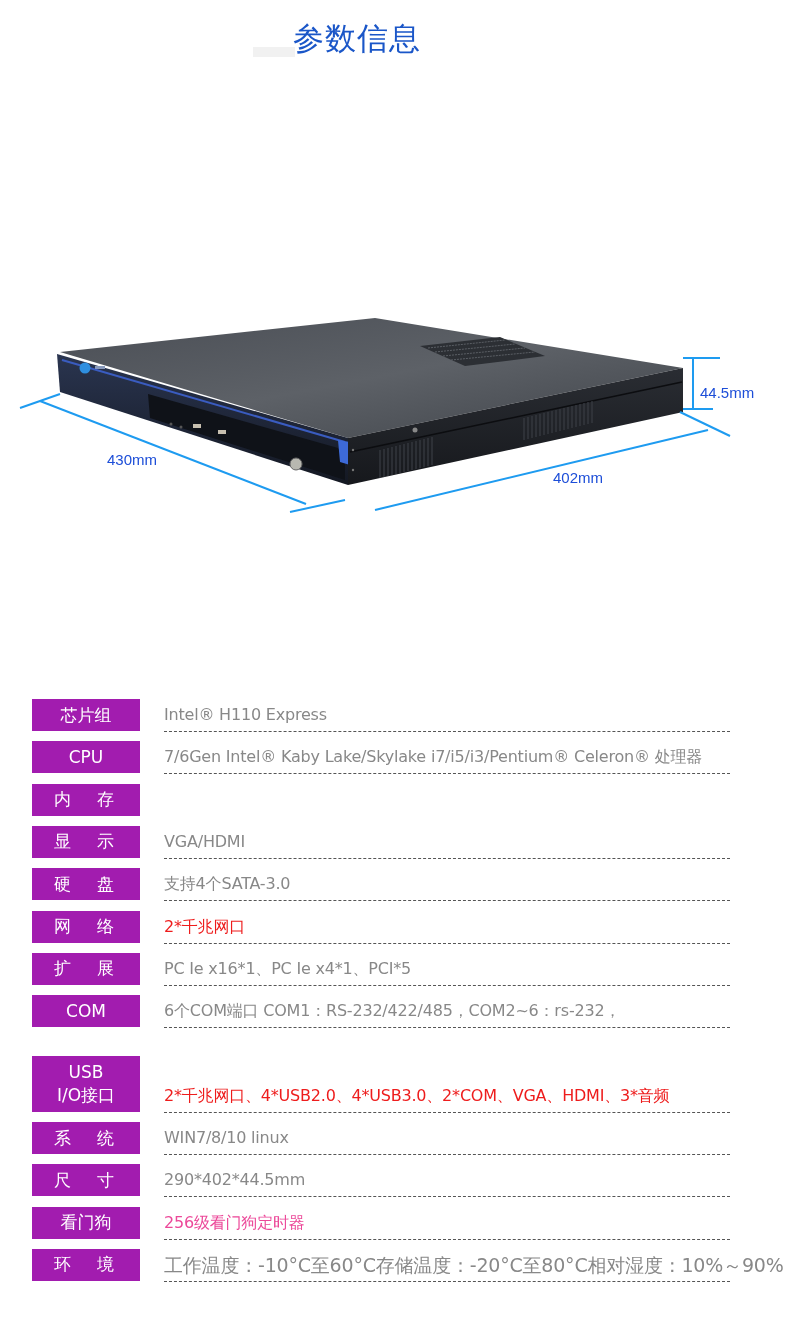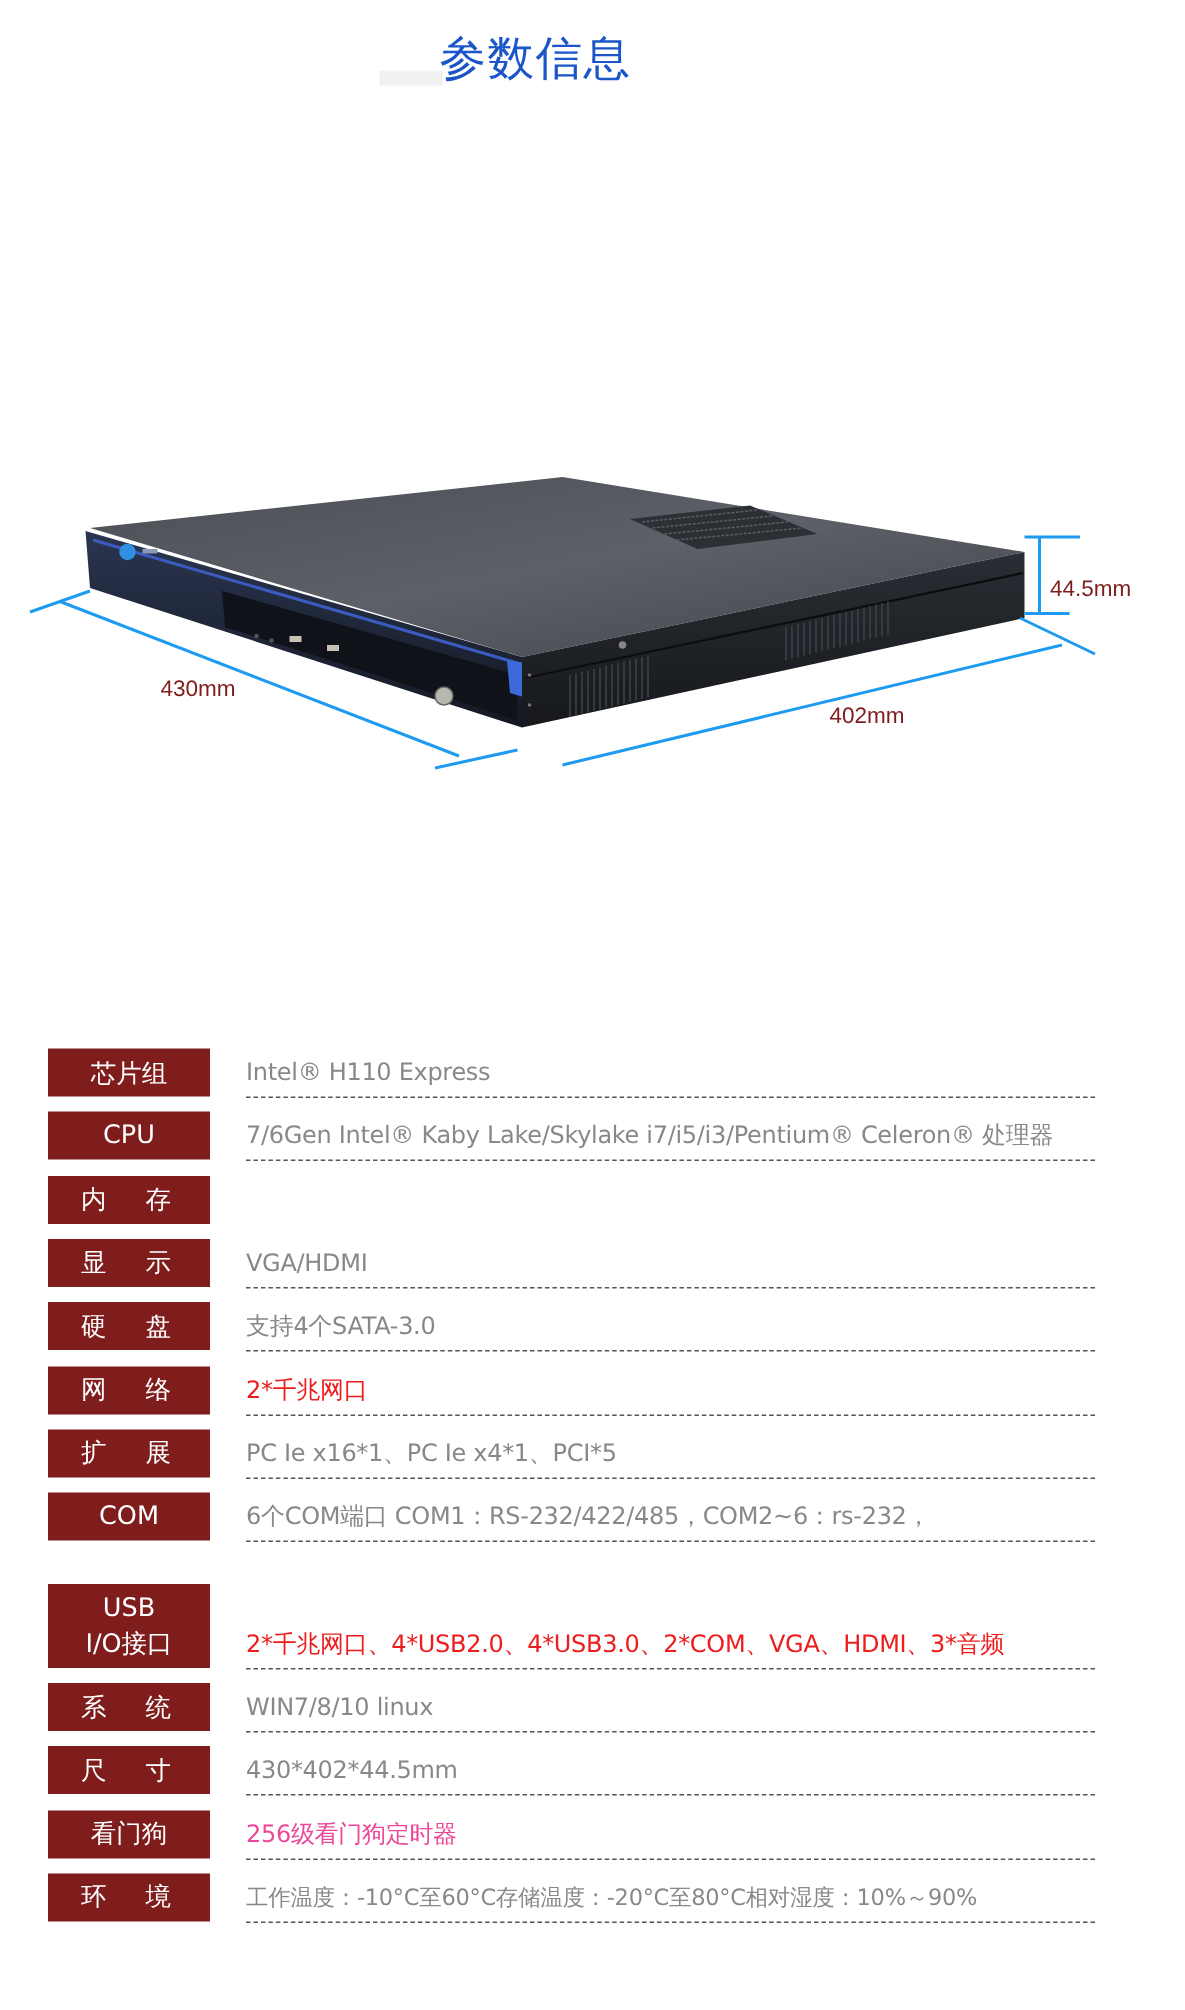--- a/index.html
+++ b/index.html
@@ -16,28 +16,28 @@
     position: absolute; left: 253px; top: 47px; width: 42px; height: 10px; background: #f1f1f1;
   }
   .subtitle {
     position: absolute; left: 253px; top: 60px; width: 300px;
     font-family: "Liberation Sans", sans-serif; font-size: 7.2px; line-height: 8.6px; color: #8a8a8a;
   }
 
   .product { position: absolute; left: 0; top: 290px; width: 790px; height: 240px; }
   .product svg { position: absolute; left: 0; top: 0; }
   .dim-label {
-    position: absolute; font-family: "Liberation Sans", sans-serif; font-size: 15px; color: #7f1d1d;
+    position: absolute; font-family: "Liberation Sans", sans-serif; font-size: 15px; color: #1d4ed8;
   }
 
   .spec-table { position: absolute; left: 0; top: 699px; width: 790px; }
   .spec-row { position: absolute; left: 0; width: 790px; height: 42px; }
   .spec-label {
     position: absolute; left: 32px; top: 0; width: 108px; height: 32px;
-    background: #7f1d1d; color: #ffffff; font-size: 17px;
+    background: #a21caf; color: #ffffff; font-size: 17px;
     display: flex; align-items: center; justify-content: center;
     font-family: "DejaVu Sans", sans-serif;
   }
   .spec-label.spread { justify-content: space-between; padding: 0 26px 0 22px; }
   .spec-value {
     position: absolute; left: 164px; top: 3px; width: 566px; height: 30px;
     font-size: 16px; color: #888888; white-space: nowrap;
     font-family: "DejaVu Sans", sans-serif; letter-spacing: -0.2px;
     border-bottom: 1px dashed #555555; line-height: 26px;
   }
@@ -213,26 +213,26 @@
       <span>系</span>
       <span>统</span>
     </div>
     <div class="spec-value">WIN7/8/10  linux</div>
   </div>
   <div class="spec-row" style="top:465.3px">
     <div class="spec-label spread">
       <span>尺</span>
       <span>寸</span>
     </div>
-    <div class="spec-value">430*402*44.5mm</div>
+    <div class="spec-value">290*402*44.5mm</div>
   </div>
   <div class="spec-row" style="top:507.6px">
     <div class="spec-label">看门狗</div>
     <div class="spec-value" style="color:#ec4899">256级看门狗定时器</div>
   </div>
   <div class="spec-row" style="top:549.9px">
     <div class="spec-label spread">
       <span>环</span>
       <span>境</span>
     </div>
-    <div class="spec-value" style="font-size:15px">工作温度：-10°C至60°C存储温度：-20°C至80°C相对湿度：10%～90%</div>
+    <div class="spec-value" style="font-size:19px">工作温度：-10°C至60°C存储温度：-20°C至80°C相对湿度：10%～90%</div>
   </div>
 </div>
 
 </body></html>

